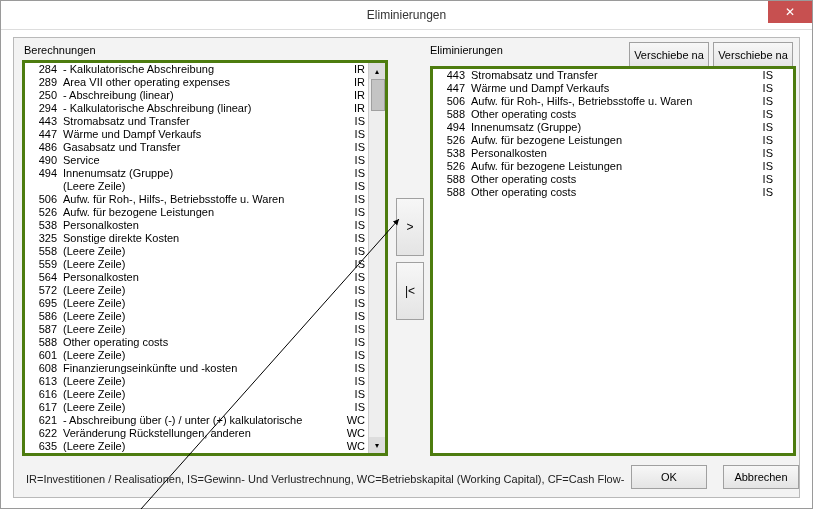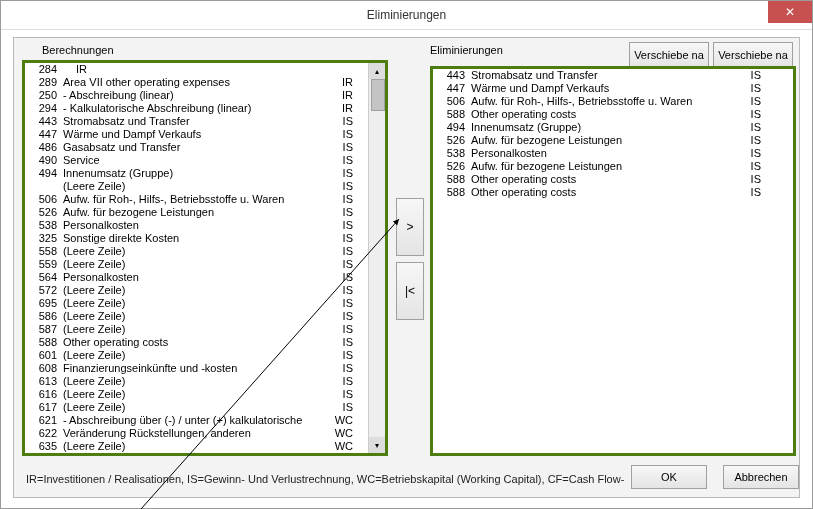--- a/index.html
+++ b/index.html
@@ -2,33 +2,33 @@
 <html><head>
 <meta charset="utf-8">
 <style>
   html,body{margin:0;padding:0;font-family:"Segoe UI",Tahoma,sans-serif;font-size:11px;color:#000;background:#fff}
   .window{position:relative;width:813px;height:509px;background:#fff;border:1px solid #9a9a9a;box-sizing:border-box}
   .titlebar{height:28px;background:#fff;display:flex;align-items:center;position:relative;border-bottom:1px solid #ddd}
   .titlebar .title{position:absolute;left:50%;transform:translateX(-50%);font-size:12px;color:#333}
   .titlebar .closebtn{position:absolute;right:0;top:0;width:44px;height:22px;background:#c75050;color:#fff;display:flex;align-items:center;justify-content:center;font-size:12px;cursor:pointer}
   .content{position:absolute;left:12px;right:12px;top:36px;bottom:10px;border:1px solid #b9b9b9;background:#f3f3f3}
   .lbl{position:absolute;font-size:11px;color:#000}
-  .lbl-left{left:28px;top:6px}
+  .lbl-left{left:10px;top:6px}
   .lbl-right{left:416px;top:6px}
   .btn{background:linear-gradient(#f7f7f7,#e4e4e4);border:1px solid #a0a0a0;font-size:11px;padding:2px 6px;cursor:pointer;box-sizing:border-box;height:26px;display:flex;align-items:center;justify-content:center}
   .movebtn1{position:absolute;right:90px;top:4px;width:80px;overflow:hidden;white-space:nowrap}
   .movebtn2{position:absolute;right:6px;top:4px;width:80px;overflow:hidden;white-space:nowrap}
   .listbox{position:absolute;background:#fff;border:3px solid #4d7c0f;overflow:hidden}
   .list-left{left:8px;top:22px;width:360px;height:390px}
   .list-right{left:416px;top:28px;width:360px;height:384px}
   .rows{position:absolute;left:0;top:0;right:16px;bottom:0;overflow:hidden}
   .row{display:flex;height:13px;line-height:13px;font-size:11px;white-space:nowrap}
   .row .c1{width:32px;text-align:right;padding-right:6px}
   .row .c2{flex:1;overflow:hidden;text-overflow:clip}
-  .row .c3{width:24px;text-align:right;padding-right:16px}
+  .row .c3{width:24px;text-align:right;padding-right:4px}
   .scrollbar{position:absolute;right:0;top:0;bottom:0;width:16px;background:#eee;border-left:1px solid #ccc}
   .scrollbar .arrow{position:absolute;left:0;width:16px;height:16px;background:#ddd;display:flex;align-items:center;justify-content:center;font-size:8px;cursor:pointer}
   .scrollbar .up{top:0}
   .scrollbar .down{bottom:0}
   .scrollbar .thumb{position:absolute;left:2px;width:12px;top:16px;height:30px;background:#c4c4c4;border:1px solid #a0a0a0;cursor:pointer}
   .midbtns{position:absolute;left:382px;top:160px;width:26px}
   .midbtns .mbtn{background:linear-gradient(#f7f7f7,#e4e4e4);border:1px solid #a0a0a0;width:26px;height:56px;margin-bottom:6px;display:flex;align-items:center;justify-content:center;font-size:12px;cursor:pointer}
   .legend{position:absolute;left:12px;bottom:12px;font-size:11px;color:#222}
   .bottom-btns{position:absolute;right:0;bottom:8px;display:flex;gap:16px}
   .bottom-btns .bbtn{background:linear-gradient(#f7f7f7,#e4e4e4);border:1px solid #a0a0a0;min-width:74px;height:22px;font-size:11px;display:flex;align-items:center;justify-content:center;cursor:pointer}
@@ -53,20 +53,21 @@
         <span>Verschiebe na</span>
       </div>
     <div class="btn movebtn2">
         <span>Verschiebe na</span>
       </div>
 
     <div class="listbox list-left">
       <div class="rows" id="left-rows">
           <div class="row">
             <span class="c1">284</span>
+            <span class="c2"> - Kalkulatorische Abschreibung</span>
             <span class="c3">IR</span>
           </div>
           <div class="row">
             <span class="c1">289</span>
             <span class="c2">Area VII other operating expenses</span>
             <span class="c3">IR</span>
           </div>
           <div class="row">
             <span class="c1">250</span>
             <span class="c2"> - Abschreibung (linear)</span>

